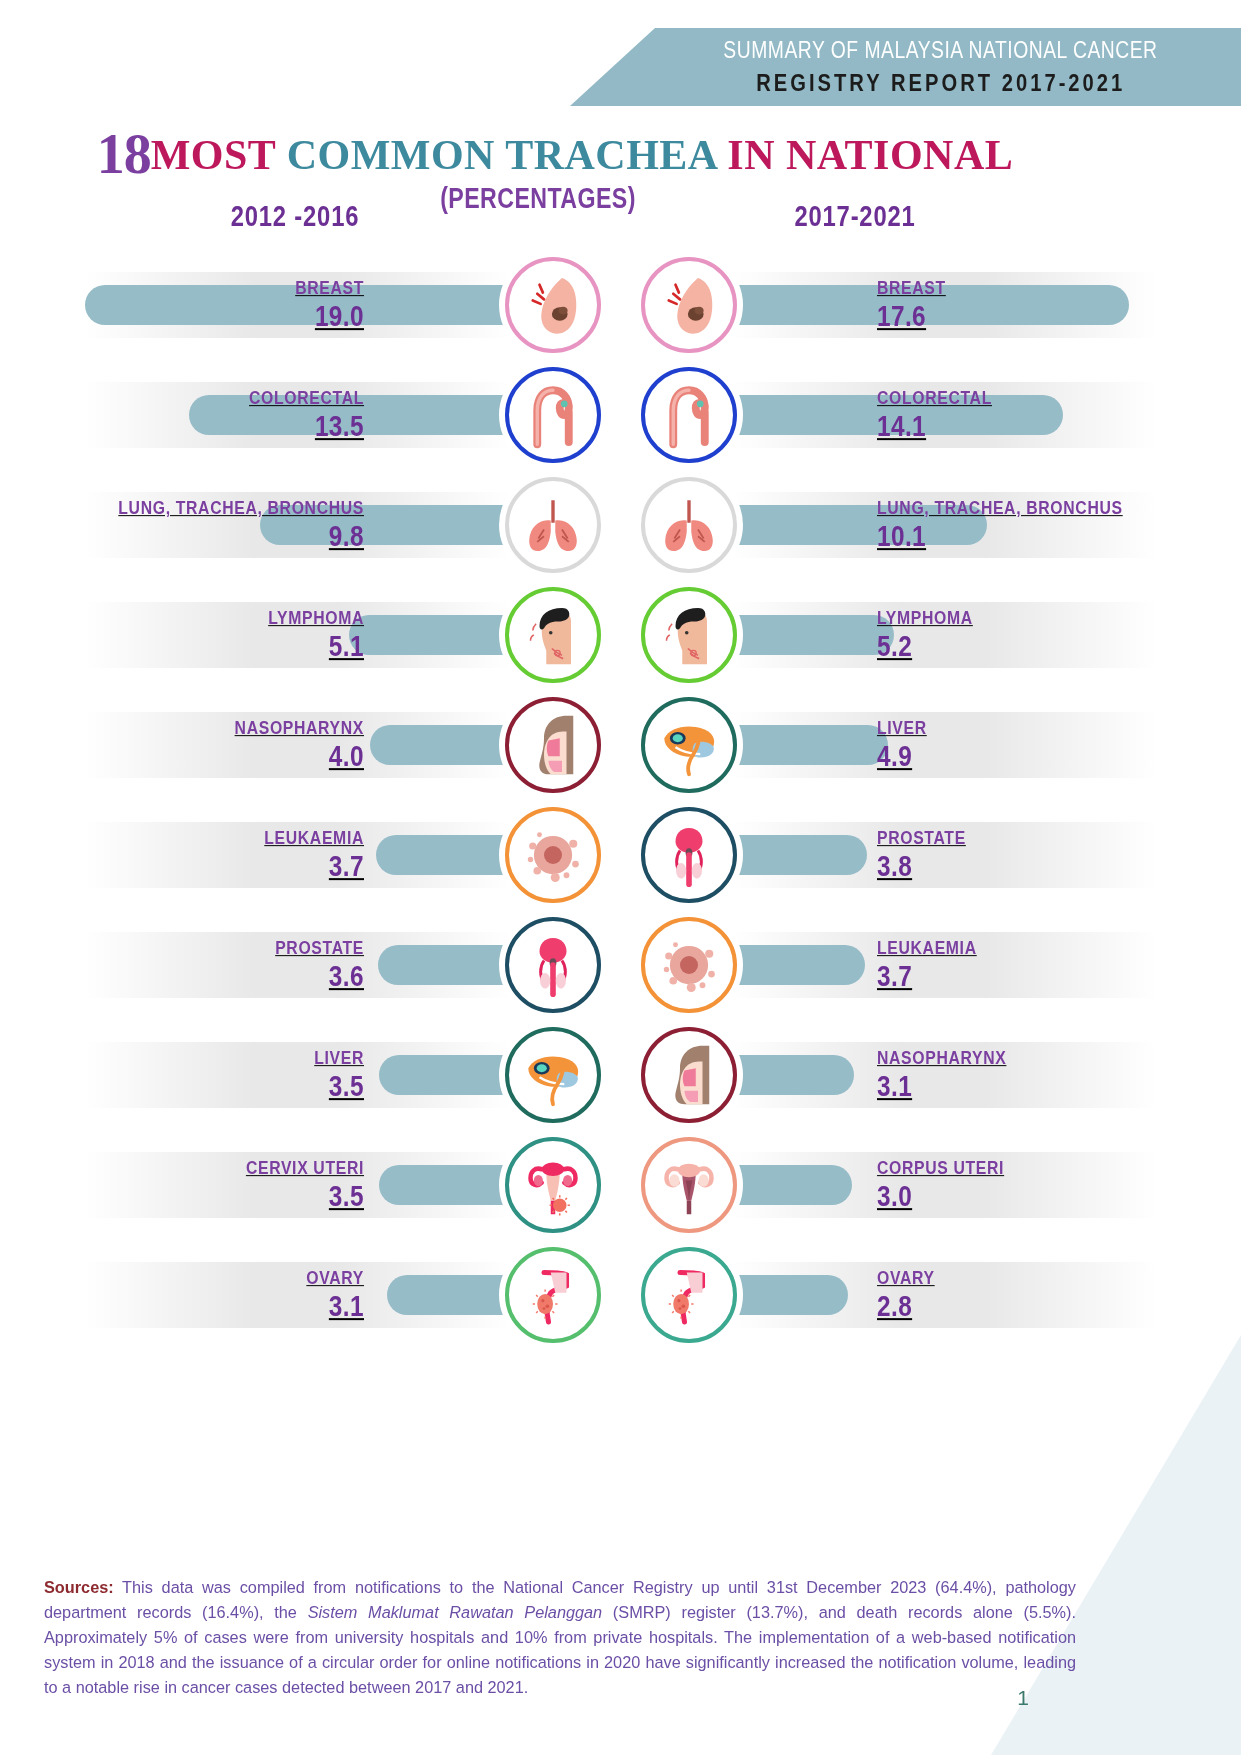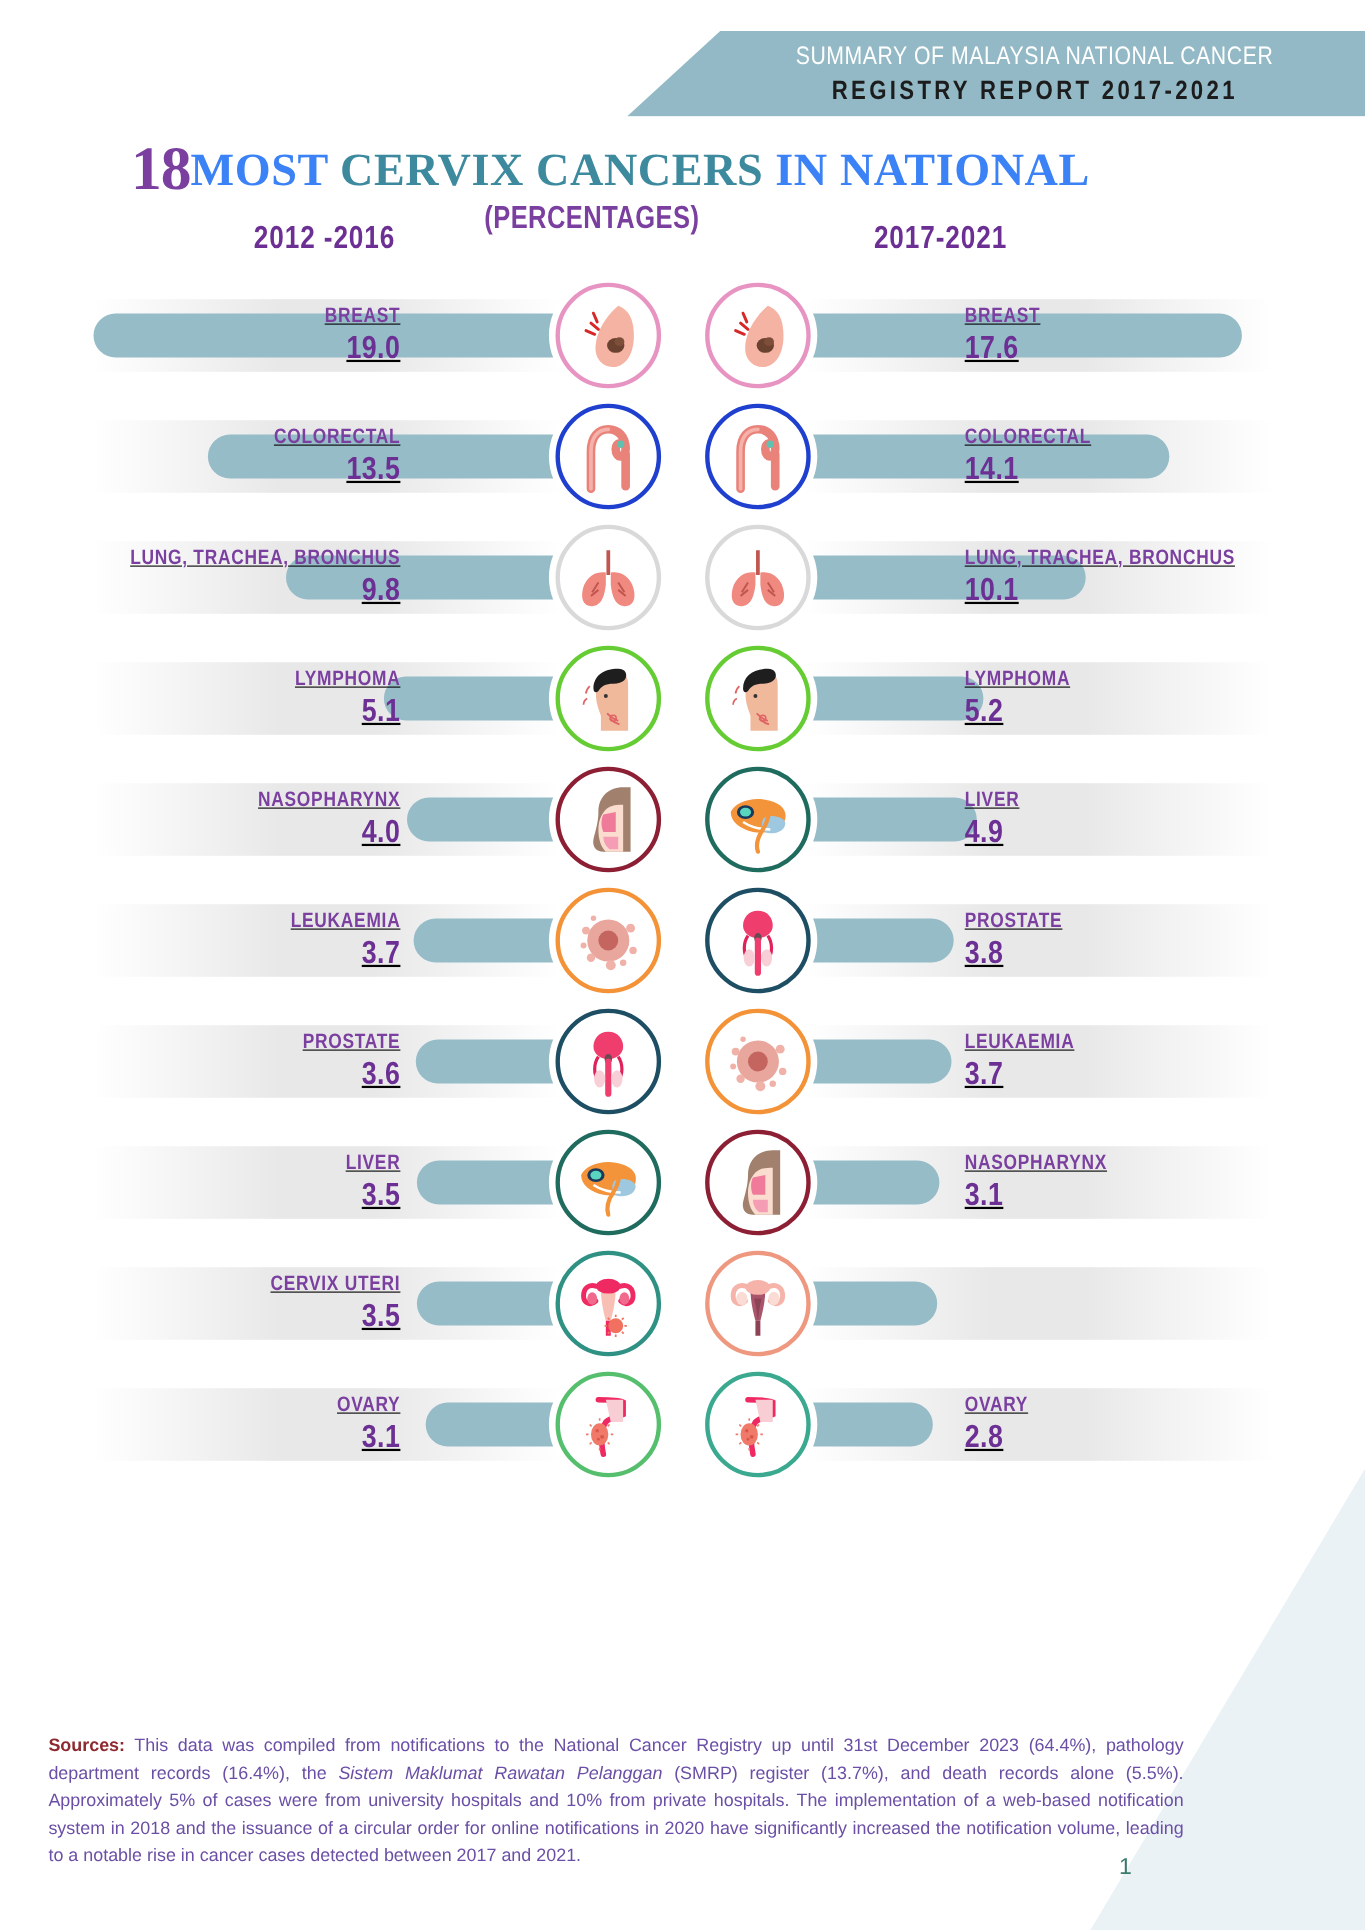--- a/index.html
+++ b/index.html
@@ -58,21 +58,21 @@
     font-family: "Liberation Serif", serif;
     white-space: nowrap;
   }
   .title-num {
     font-size: 56px;
     font-weight: bold;
     color: #7b3fa0;
     vertical-align: -4px;
     letter-spacing: -1px;
   }
-  .title-a, .title-c { font-size: 42px; font-weight: bold; color: #3b82f6; letter-spacing: 0.5px; }
+  .title-a, .title-c { font-size: 42px; font-weight: bold; color: #be185d; letter-spacing: 0.5px; }
   .title-b { font-size: 42px; font-weight: bold; color: #3d8a9e; letter-spacing: 0.5px; }
 
   .subtitle {
     position: absolute;
     top: 182px;
     left: 0;
     width: 1076px;
     text-align: center;
     font-size: 29px;
     font-weight: bold;
@@ -225,21 +225,21 @@
 </style>
 </head>
 <body>
 
 <div class="header-banner">
   <div class="header-line1">SUMMARY OF MALAYSIA NATIONAL CANCER</div>
   <div class="header-line2">REGISTRY REPORT 2017-2021</div>
 </div>
 
 <div class="title-row">
-  <span class="title-num">18</span><span class="title-a">MOST </span><span class="title-b">CERVIX CANCERS </span><span class="title-c">IN NATIONAL</span>
+  <span class="title-num">18</span><span class="title-a">MOST </span><span class="title-b">COMMON TRACHEA </span><span class="title-c">IN NATIONAL</span>
 </div>
 <div class="subtitle">(PERCENTAGES)</div>
 
 <div class="col-head left">2012 -2016</div>
 <div class="col-head right">2017-2021</div>
 
 <div id="rows">
   <div class="row">
 
     <div class="track left"></div>
@@ -578,20 +578,24 @@
     </div>
     <div class="lbl left">
       <span class="name">CERVIX UTERI</span>
       <span class="val">3.5</span>
     </div>
 
     <div class="track right"></div>
     <div class="bar-wrap right">
       <div class="bar right" style="width:121px"></div>
     </div>
+    <div class="lbl right">
+      <span class="name">CORPUS UTERI</span>
+      <span class="val">3.0</span>
+    </div>
     <div class="icon-pair">
       <div class="icon-circle" style="border-color:#2e9183">
           <svg viewBox="0 0 64 64">
             <path d="M26 20 C26 30 28 38 30 46 L34 46 C36 38 38 30 38 20Z" fill="#f8c0b4"></path>
             <path d="M22 18 C16 16 12 20 12 26 C12 32 18 34 22 30" fill="none" stroke="#ef2a63" stroke-width="4" stroke-linecap="round"></path>
             <path d="M42 18 C48 16 52 20 52 26 C52 32 46 34 42 30" fill="none" stroke="#ef2a63" stroke-width="4" stroke-linecap="round"></path>
             <ellipse cx="32" cy="18" rx="10" ry="6" fill="#ef2a63"></ellipse>
             <ellipse cx="19" cy="28" rx="4" ry="5" fill="#f06a8e"></ellipse>
             <ellipse cx="45" cy="28" rx="4" ry="5" fill="#f06a8e"></ellipse>
             <path d="M30 46 L30 58 L34 58 L34 46Z" fill="#ef2a63"></path>

